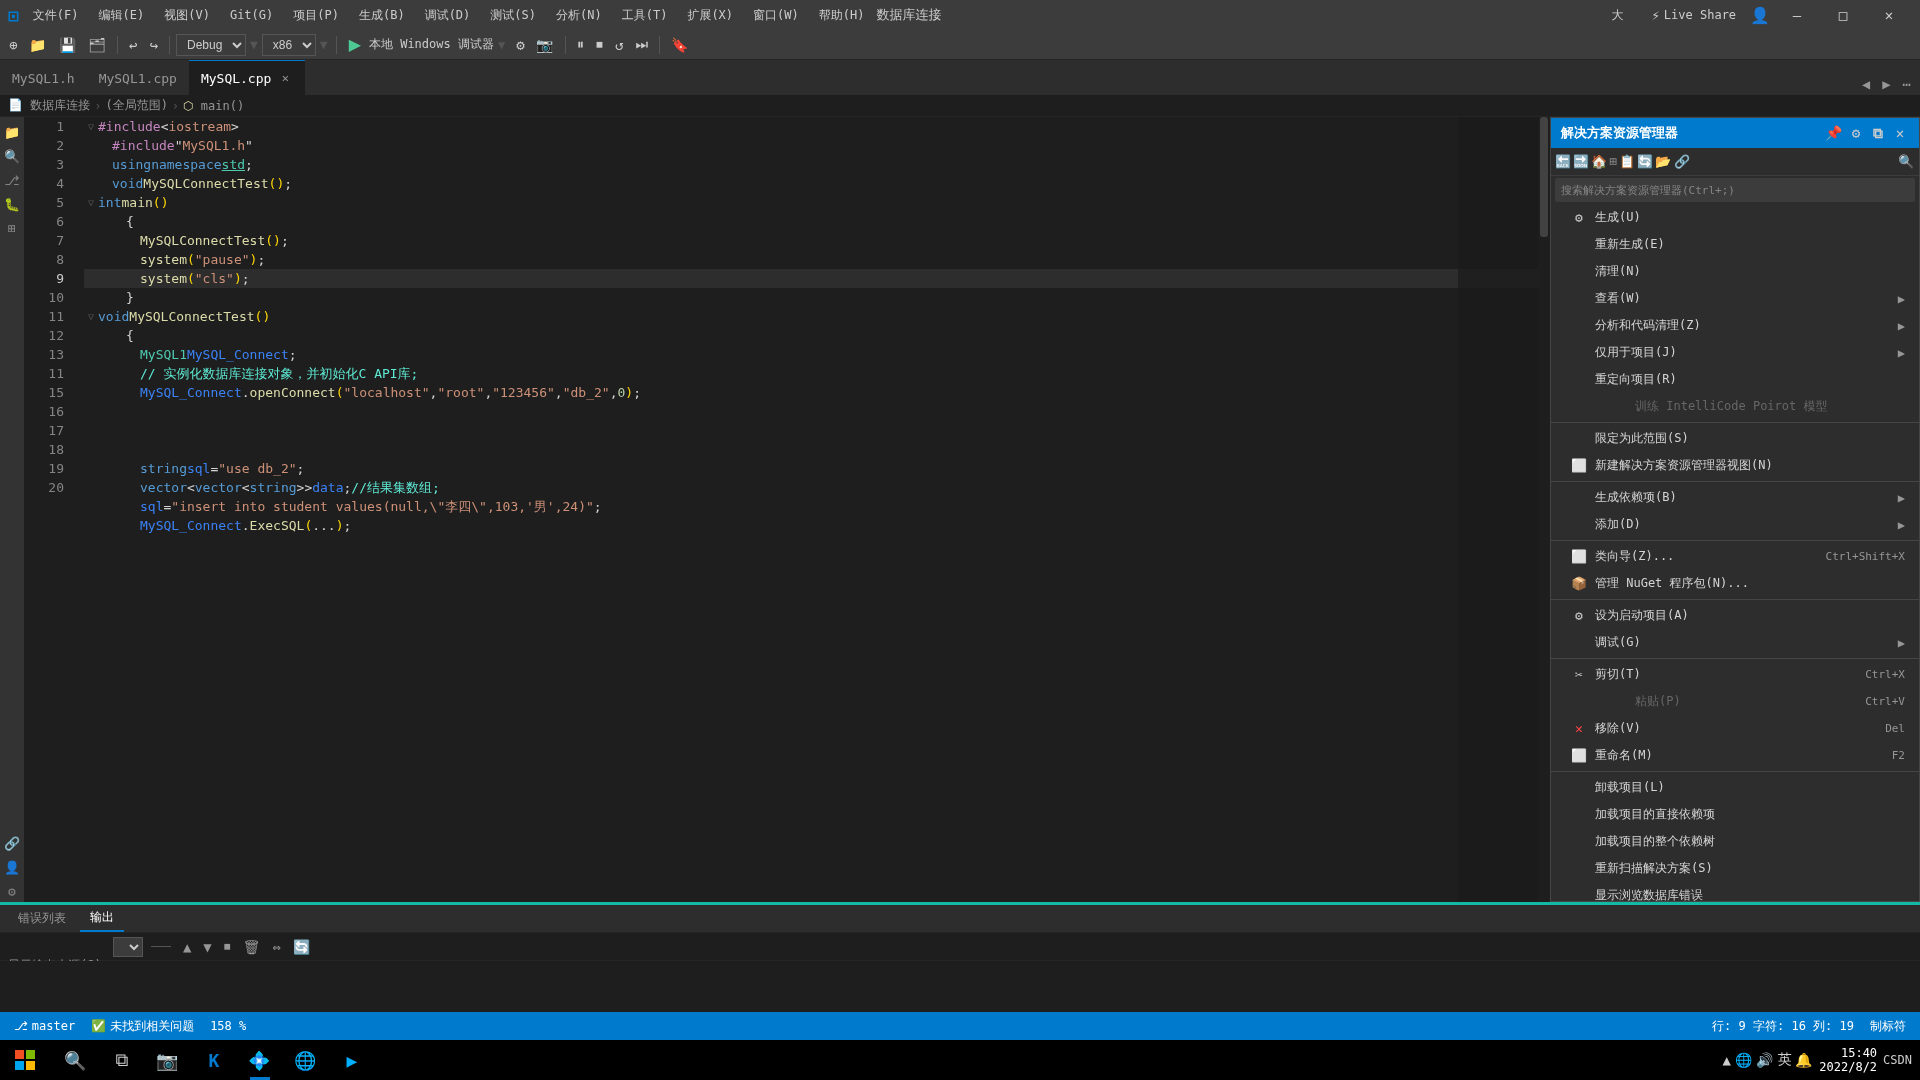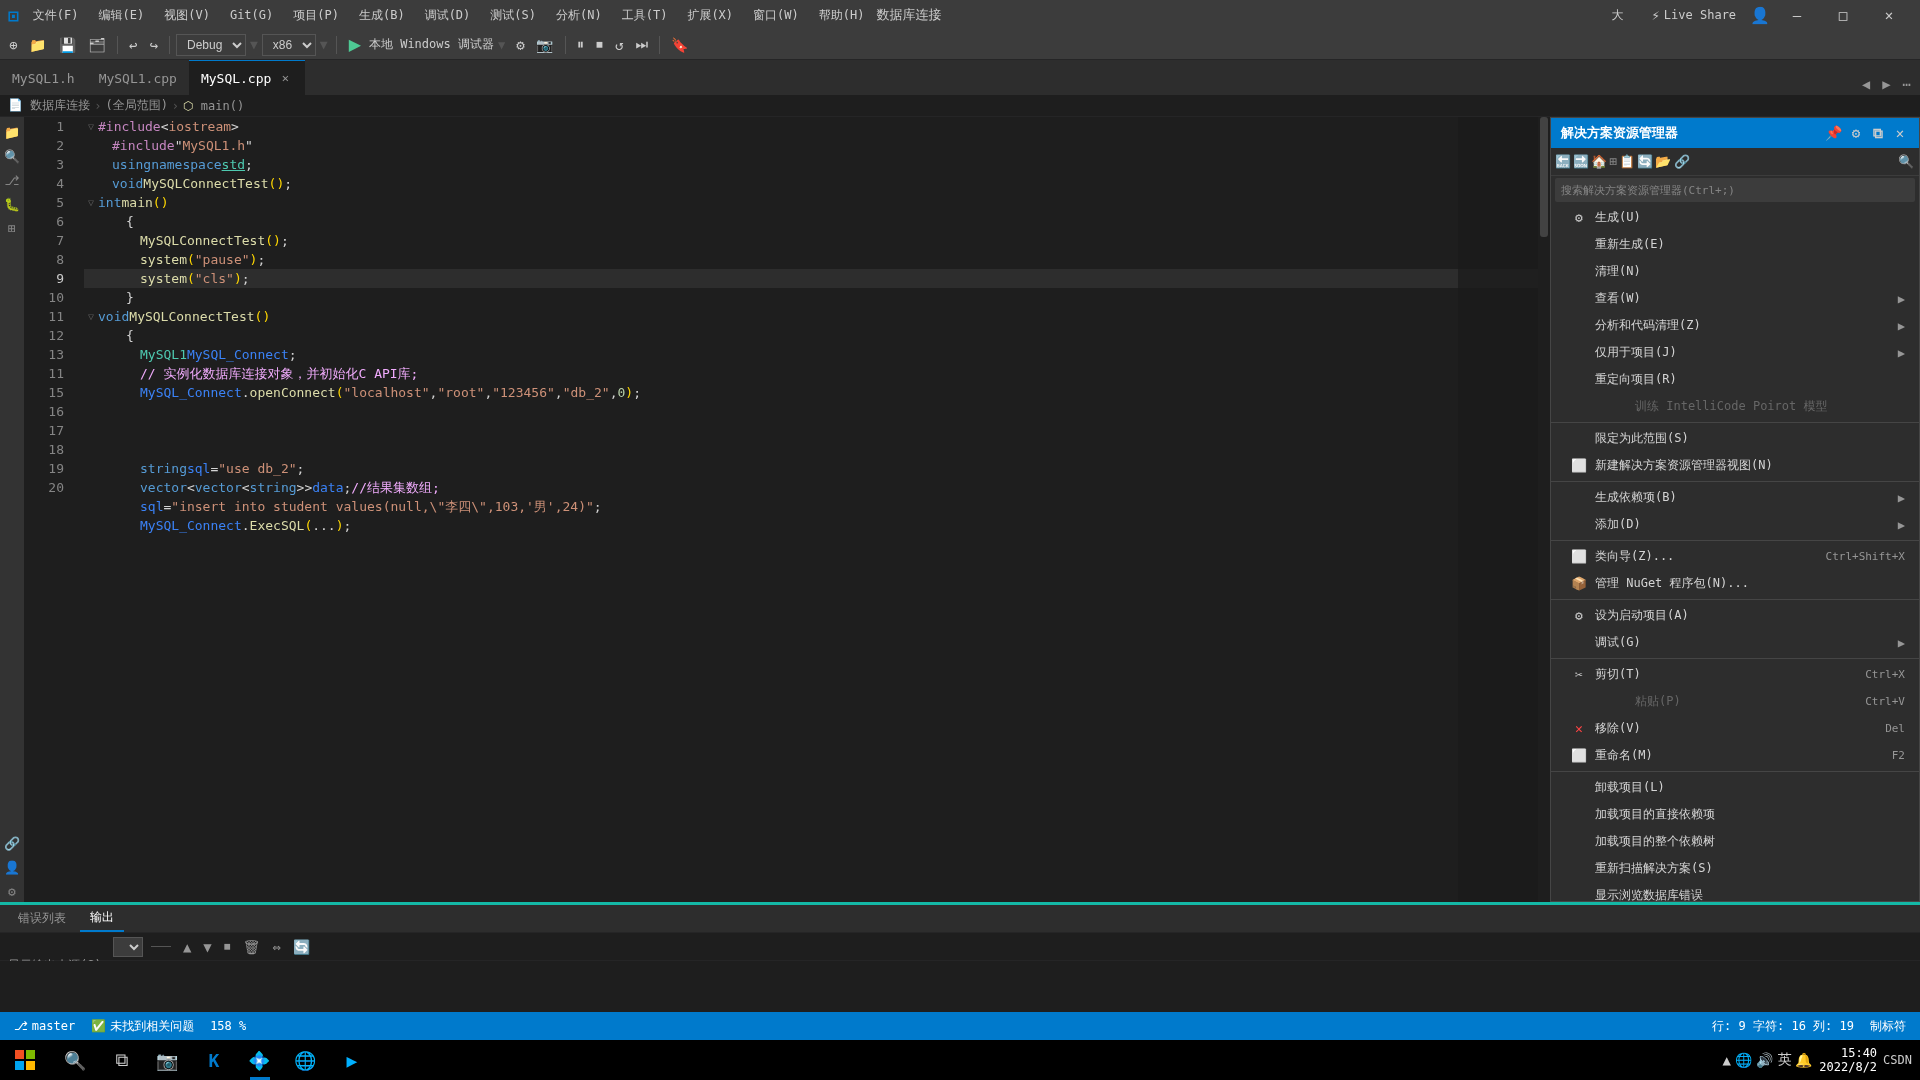--- a/index.html
+++ b/index.html
@@ -254,21 +254,21 @@
       text-align: center;
       cursor: pointer;
       flex-shrink: 0;
     }
     
     .kw { color: #569cd6; }
     .fn { color: #dcdcaa; }
     .type { color: #4ec9b0; }
     .str { color: #ce9178; }
     .num { color: #b5cea8; }
-    .cmt { color: #f0abfc; }
+    .cmt { color: #5eead4; }
     .pp { color: #c586c0; }
     .bracket { color: #ffd700; }
     .op { color: #d4d4d4; }
     .ns { color: #4ec9b0; text-decoration: underline; }
     .var { color: #3b82f6; }
 
     
     #right-panel {
       width: 370px;
       background: #252526;

